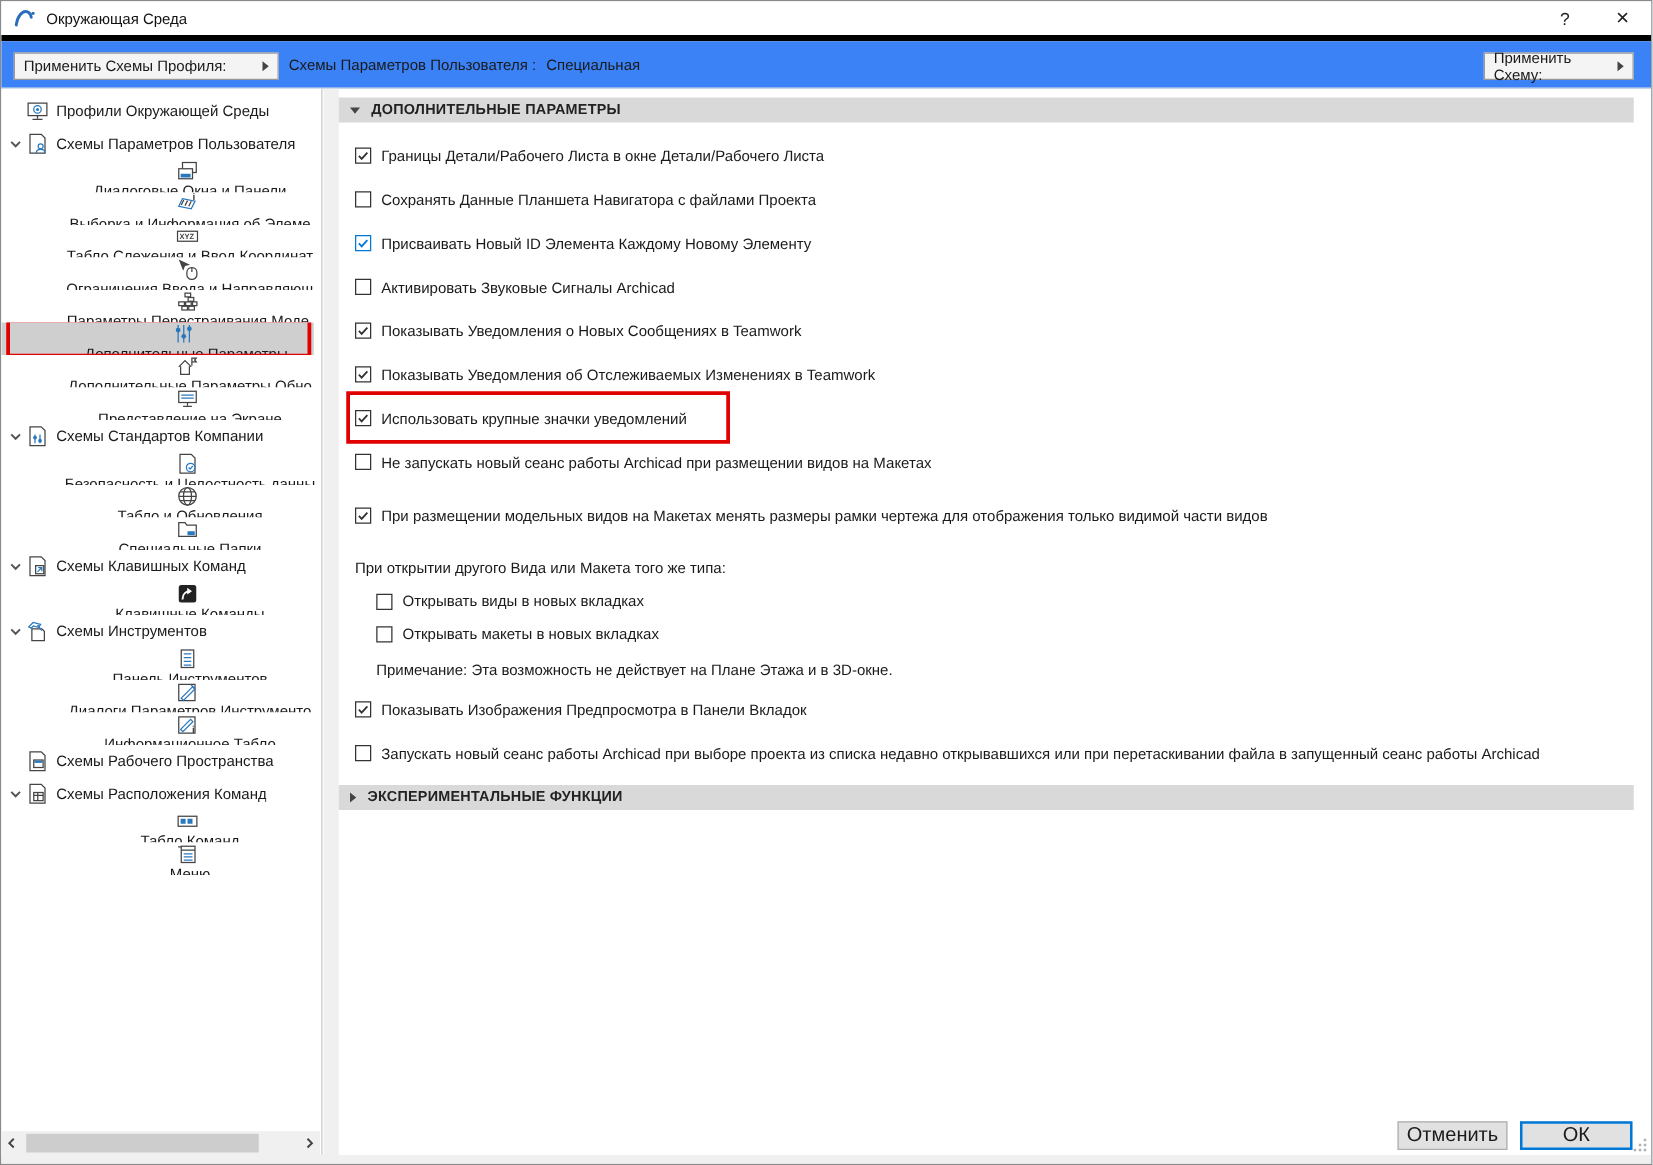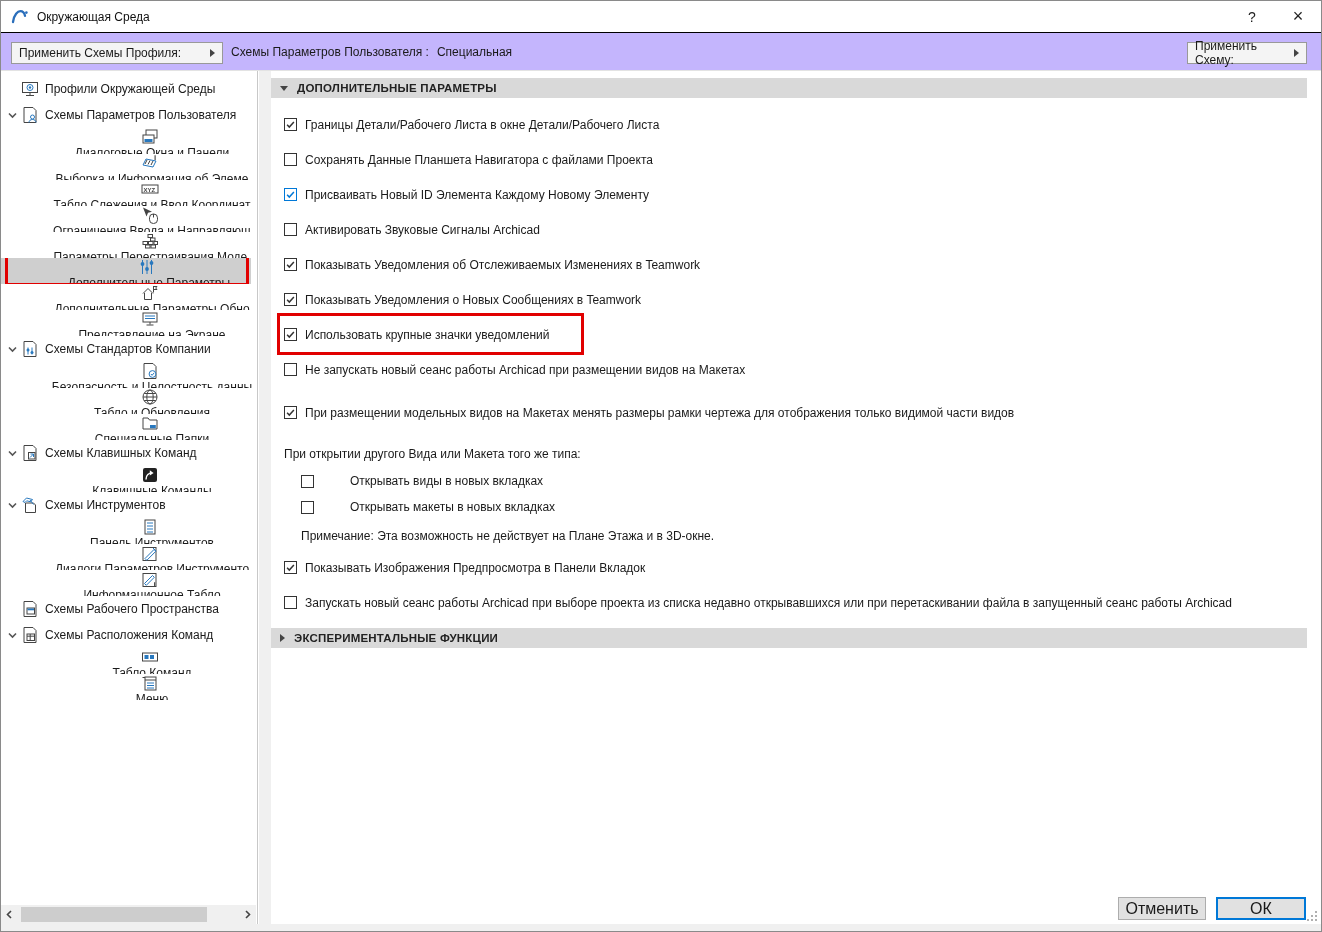--- a/index.html
+++ b/index.html
@@ -5,29 +5,29 @@
   * { box-sizing: border-box; margin: 0; padding: 0; }
   html,body { background:#cfd8dc; }
   #window {
     position: relative; width: 1322px; height: 932px;
     background: #ffffff; border: 1px solid #8a8a8a;
     font-family: "Liberation Sans", sans-serif; font-size: 12px; color: #1a1a1a;
     overflow: hidden;
   }
   
   .titlebar { position:absolute; top:0; left:0; right:0; height:32px; background:#fff;
-    display:flex; align-items:center; padding-left:10px; border-bottom:1px solid #000000; }
+    display:flex; align-items:center; padding-left:10px; border-bottom:5px solid #000000; }
   .titlebar .app-icon { width:18px; height:18px; margin-right:8px; flex:none; }
   .titlebar .t-title { font-size:12px; color:#111; }
   .tb-buttons { margin-left:auto; display:flex; height:100%; }
   .tb-btn { width:46px; height:100%; display:flex; align-items:center; justify-content:center;
     font-size:14px; color:#222; cursor:default; }
   .tb-btn.close { font-size:18px; }
   
-  .topbar { position:absolute; top:32px; left:0; right:0; height:38px; background:#c4b5fd;
+  .topbar { position:absolute; top:32px; left:0; right:0; height:38px; background:#3b82f6;
     border-bottom:1px solid #e3e3e3; }
   .bar-btn { position:absolute; top:9px; height:22px; border:1px solid #999;
     background:#f4f4f4; display:flex; align-items:center; padding:0 7px; font-size:12px; }
   .bar-btn .tri-right { margin-left:auto; }
   .profile-btn { left:10px; width:212px; }
   .scheme-btn { right:14px; width:120px; }
   .ctx { position:absolute; left:230px; top:0; height:38px; display:flex; align-items:center; gap:8px; }
   .tri-right { width:0; height:0; border-top:4px solid transparent; border-bottom:4px solid transparent; border-left:5px solid #444; }
   .tri-down  { width:0; height:0; border-left:4px solid transparent; border-right:4px solid transparent; border-top:5px solid #444; }
   
@@ -51,21 +51,21 @@
     display:flex; align-items:center; }
   .hs-arrow { width:17px; height:17px; flex:none; display:flex; align-items:center; justify-content:center; }
   .hs-thumb { width:186px; height:15px; background:#cdcdcd; margin-left:3px; }
   .hs-space { flex:1; }
   
   .main { position:absolute; left:270px; top:77px; right:14px; }
   .section-header { height:20px; background:#d9d9d9; display:flex; align-items:center; gap:9px;
     padding:0 9px; font-weight:bold; font-size:11.5px; letter-spacing:.2px; color:#222; }
   .rows { padding:9px 0 0 13px; }
   .m-row { display:flex; align-items:center; height:35px; position:relative; white-space:nowrap; }
-  .m-row.indent { height:26px; margin-left:17px;gap:28px; }
+  .m-row.indent { height:26px; margin-left:17px; }
   .m-row.gap { margin-top:8px; }
   .m-row.label-row { height:28px; margin-top:10px; }
   .m-row.note-row { height:28px; margin-top:2px; margin-left:17px; }
   .cb { width:13px; height:13px; flex:none; border:1px solid #333; background:#fff;
     margin-right:8px; display:flex; align-items:center; justify-content:center; color:#333; }
   .cb svg { width:11px; height:11px; }
   .cb.focused { border-color:#0078d7; color:#0078d7; }
   .cb-ann { position:absolute; left:-7px; top:-4px; width:307px; height:42px;
     border:3px solid #e10000; pointer-events:none; }
   .exp-header { margin-top:8px; }
@@ -463,29 +463,29 @@
         <div class="m-row">
           <span class="cb"></span>
           <span class="m-label">Активировать Звуковые Сигналы Archicad</span>
         </div>
         <div class="m-row">
           <span class="cb checked">
             <svg viewBox="0 0 12 12">
               <path d="M2.3 6.3l2.4 2.5 5-5.4" fill="none" stroke="currentColor" stroke-width="1.6"></path>
             </svg>
           </span>
+          <span class="m-label">Показывать Уведомления о Новых Сообщениях в Teamwork</span>
+        </div>
+        <div class="m-row">
+          <span class="cb checked">
+            <svg viewBox="0 0 12 12">
+              <path d="M2.3 6.3l2.4 2.5 5-5.4" fill="none" stroke="currentColor" stroke-width="1.6"></path>
+            </svg>
+          </span>
           <span class="m-label">Показывать Уведомления об Отслеживаемых Изменениях в Teamwork</span>
-        </div>
-        <div class="m-row">
-          <span class="cb checked">
-            <svg viewBox="0 0 12 12">
-              <path d="M2.3 6.3l2.4 2.5 5-5.4" fill="none" stroke="currentColor" stroke-width="1.6"></path>
-            </svg>
-          </span>
-          <span class="m-label">Показывать Уведомления о Новых Сообщениях в Teamwork</span>
         </div>
         <div class="m-row">
           <span class="cb checked">
             <svg viewBox="0 0 12 12">
               <path d="M2.3 6.3l2.4 2.5 5-5.4" fill="none" stroke="currentColor" stroke-width="1.6"></path>
             </svg>
           </span>
           <span class="m-label">Использовать крупные значки уведомлений</span>
           <div class="cb-ann"></div>
         </div>

